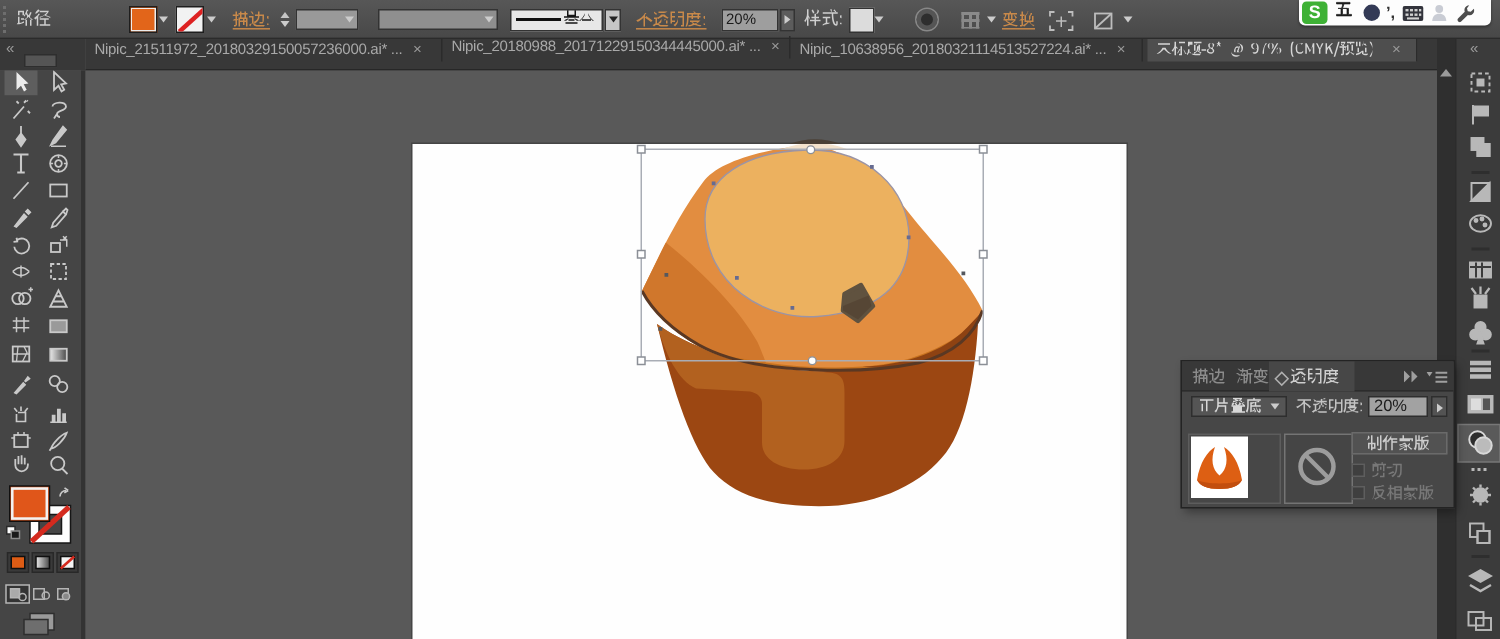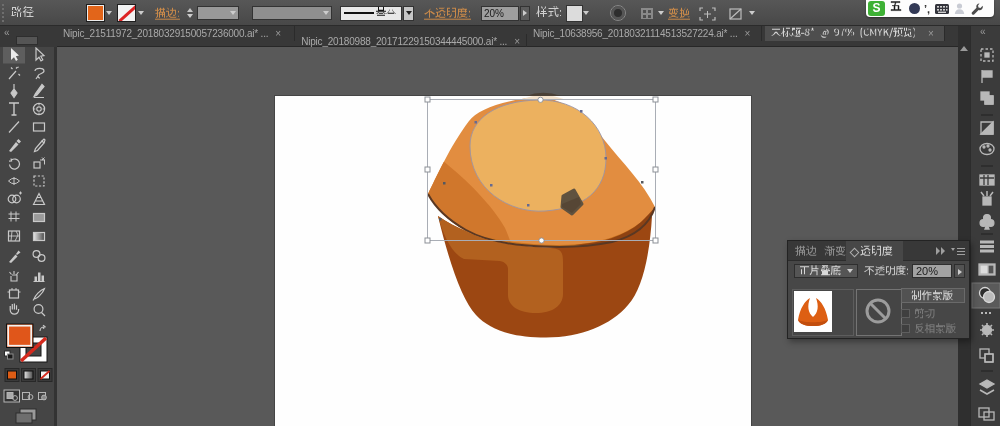--- a/index.html
+++ b/index.html
@@ -217,21 +217,21 @@
         </g>
       </svg>
      <svg width="13" height="13" style="margin-left:5px;">
         <path d="M9.5,1.5 a3.2,3.2 0 0 0 -3,4.3 L2,10.3 a1.5,1.5 0 0 0 2.1,2.1 L8.6,8 a3.2,3.2 0 0 0 4-4.2 L10.5,5.9 8.5,5.5 8,3.5 Z" fill="#4d4d4d"></path>
       </svg>
   </div>
 </div>
 
 <div id="tabbar" class="abs"></div>
 <div class="tab abs" style="left:57px;top:26px;width:238px;">Nipic_21511972_20180329150057236000.ai* ...<span class="x">×</span></div>
-<div class="tab abs" style="left:295px;top:34px;width:232px;justify-content:center;">Nipic_20180988_20171229150344445000.ai* ...<span class="x">×</span></div>
+<div class="tab abs" style="left:295px;top:24px;width:232px;">Nipic_20180988_20171229150344445000.ai* ...<span class="x">×</span></div>
 <div class="tab abs" style="left:527px;top:26px;width:235px;text-align:center;">Nipic_10638956_20180321114513527224.ai* ...<span class="x">×</span></div>
 <div class="tab active abs" style="left:765px;top:26px;width:180px;">
     <svg width="147" height="14">
       <g fill="#d5d5d5">
         <path transform="translate(0.0,8.8)" d="M5 -8V-7H1V-6H5V-4H1V-4H4C3 -2 2 -1 0 -0C1 -0 1 0 1 0C2 -0 4 -2 5 -3V1H5V-3C6 -2 8 -0 9 0C9 0 9 -0 10 -0C8 -1 7 -2 6 -4H9V-4H5V-6H9V-7H5V-8Z"></path>
         <path transform="translate(10.0,8.8)" d="M5 -8V-7H9V-8ZM8 -3C8 -2 9 -1 9 -0L10 -0C9 -1 9 -2 8 -3ZM5 -3C5 -2 4 -1 4 -1C4 -0 4 -0 4 -0C5 -1 5 -2 6 -3ZM4 -5V-5H6V-0C6 -0 6 -0 6 0C6 0 6 0 5 -0C5 0 5 1 5 1C6 1 6 1 7 1C7 0 7 0 7 -0V-5H10V-5ZM2 -8V-6H0V-6H2C2 -4 1 -3 0 -2C0 -2 1 -2 1 -1C1 -2 2 -3 2 -4V1H3V-4C3 -4 4 -3 4 -3L4 -4C4 -4 3 -5 3 -5V-6H4V-6H3V-8Z"></path>
         <path transform="translate(20.0,8.8)" d="M2 -6H4V-5H2ZM2 -7H4V-7H2ZM1 -8V-5H4V-8ZM7 -5C7 -3 7 -1 5 -1C5 -1 5 -0 5 -0C7 -1 8 -2 8 -5ZM7 -2C8 -1 9 -1 9 -0L10 -1C9 -1 8 -2 8 -2ZM1 -3C1 -2 1 -0 0 0C0 0 1 1 1 1C1 0 1 -0 2 -1C3 0 4 1 6 1H9C9 0 10 0 10 -0C9 -0 7 -0 6 -0C5 -0 4 -0 3 -0V-2H5V-2H3V-4H5V-4H0V-4H3V-1C2 -1 2 -1 2 -2C2 -2 2 -3 2 -3ZM5 -6V-2H6V-6H8V-2H9V-6H7C7 -7 7 -7 8 -7H10V-8H5V-7H7C7 -7 7 -7 6 -6Z"></path>
         <path transform="translate(30.0,8.8)" d="M0 -2H3V-3H0Z"></path>
         <path transform="translate(33.5,8.8)" d="M3 0C4 0 5 -1 5 -2C5 -3 4 -3 4 -4V-4C4 -4 5 -5 5 -6C5 -7 4 -7 3 -7C2 -7 1 -7 1 -6C1 -5 1 -4 2 -4V-4C1 -3 0 -3 0 -2C0 -1 1 0 3 0ZM3 -4C2 -4 2 -5 2 -6C2 -6 2 -7 3 -7C4 -7 4 -6 4 -5C4 -5 4 -4 3 -4ZM3 -1C2 -1 1 -1 1 -2C1 -3 2 -3 2 -4C3 -3 4 -3 4 -2C4 -1 4 -1 3 -1Z"></path>
         <path transform="translate(39.0,8.8)" d="M2 -5 2 -6 3 -5 4 -5 3 -6 4 -7 4 -7 3 -7 3 -8H2L2 -7L1 -7L1 -7L2 -6L1 -5Z"></path>

